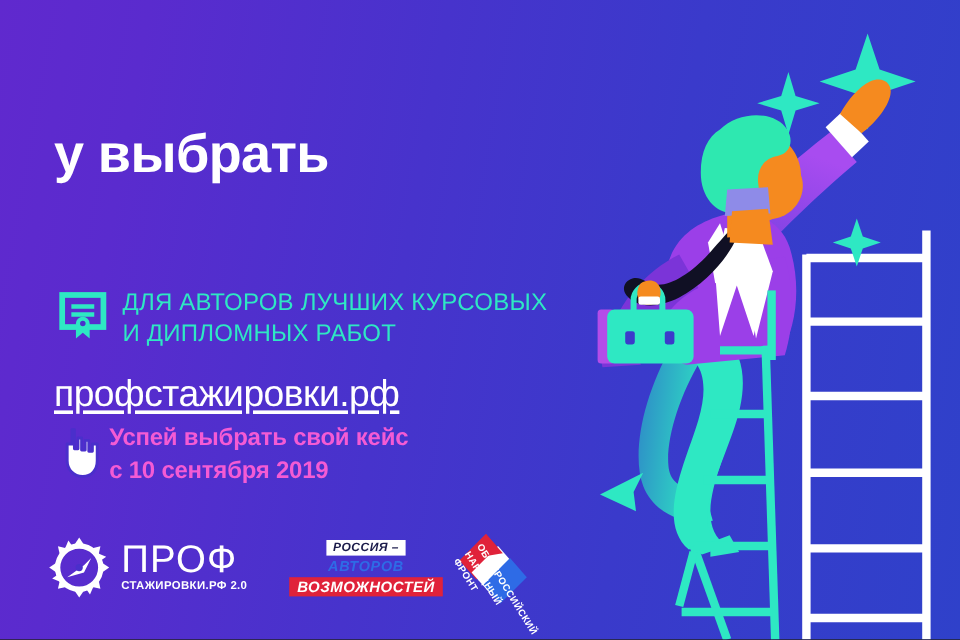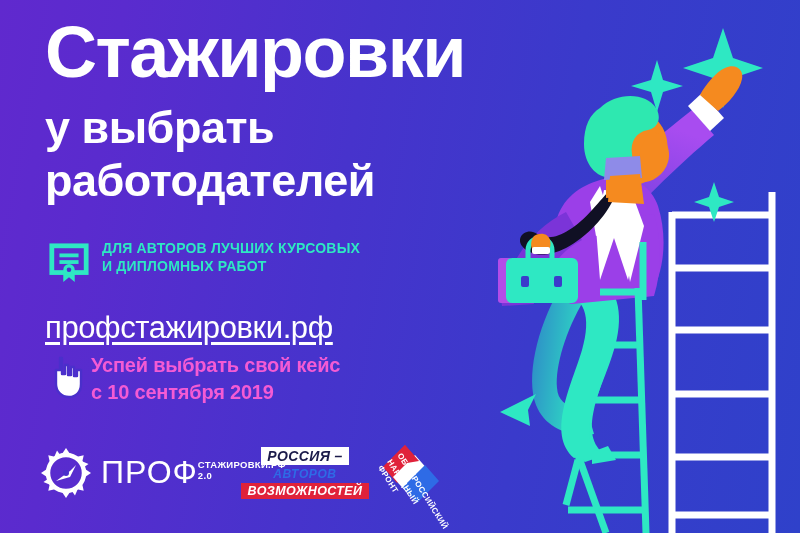--- a/index.html
+++ b/index.html
@@ -32,47 +32,47 @@
   }
   .sub2{
     position:absolute;left:45px;top:158px;
     color:#ffffff;font-size:45px;line-height:1.02;font-weight:bold;
     letter-spacing:-0.5px;white-space:nowrap;
   }
 
   
   .cert-row{position:absolute;left:48px;top:240px;display:flex;align-items:flex-start;gap:12px;}
   .cert-icon{width:42px;height:42px;flex:0 0 42px;margin-top:2px;}
-  .cert-text{color:#2EE8C3;font-size:14px;font-weight:bold;line-height:1.28;letter-spacing:0.2px;}
+  .cert-text{color:#2EE8C3;font-size:20px;font-weight:normal;line-height:1.28;letter-spacing:0.2px;}
   .cert-text div{white-space:nowrap;}
 
   
   .url{
     position:absolute;left:45px;top:310px;
     color:#ffffff;font-size:31px;font-weight:normal;letter-spacing:-0.4px;
     text-decoration:underline;text-underline-offset:4px;text-decoration-thickness:3px;
     white-space:nowrap;
   }
 
   
   .cta-row{position:absolute;left:47px;top:350px;display:flex;align-items:flex-start;}
   .cursor-icon{width:44px;height:48px;flex:0 0 44px;margin-top:2px;}
   .cta-text{color:#F45BD4;font-size:20px;font-weight:bold;line-height:1.35;letter-spacing:-0.2px;padding-top:2px;}
   .cta-text div{white-space:nowrap;}
 
   
   .logos{position:absolute;left:40px;top:437px;display:flex;align-items:center;gap:0;}
   .logo-prof{display:flex;align-items:center;gap:9px;width:200px;}
   .prof-gear{width:52px;height:52px;flex:0 0 52px;}
-  .prof-words{display:flex;flex-direction:row;}
+  .prof-words{display:flex;flex-direction:column;}
   .prof-main{color:#fff;font-size:32px;line-height:0.92;letter-spacing:1px;font-weight:400;}
   .prof-sub{color:#fff;font-size:9.5px;font-weight:bold;letter-spacing:0.3px;margin-top:1px;}
 
   .logo-rsv{width:120px;display:flex;flex-direction:column;align-items:center;gap:2px;margin-left:5px;}
-  .rsv-l1{background:#ffffff;color:#1b1b4a;font-size:14px;font-weight:bold;font-style:italic;
+  .rsv-l1{background:#ffffff;color:#1b1b4a;font-size:10px;font-weight:bold;font-style:italic;
           padding:1px 6px;letter-spacing:0.4px;white-space:nowrap;}
   .rsv-l2{color:#2E6BE6;font-size:12px;font-weight:bold;font-style:italic;letter-spacing:0.6px;white-space:nowrap;}
   .rsv-l3{background:#E0223A;color:#ffffff;font-size:12.5px;font-weight:bold;font-style:italic;
           padding:1px 7px;letter-spacing:0.4px;white-space:nowrap;}
 
   .logo-onf{position:relative;width:115px;height:72px;margin-left:14px;}
   .logo-onf svg{position:absolute;left:0;top:0;}
   .onf-words{
     position:absolute;left:25px;top:14px;
     transform:rotate(58deg);transform-origin:0 0;
@@ -187,23 +187,21 @@
       </g>
 
       <g stroke="#2EE8C3" stroke-width="7" fill="none">
         <line x1="566" y1="505" x2="578" y2="460"></line>
       </g>
     </svg>
   </div>
 
   <div class="content">
 
-    <div class="headline">Стажировки</div>
     <div class="sub1">у выбрать</div>
-    <div class="sub2">работодателей</div>
 
     <div class="cert-row">
       <span class="cert-icon">
         <svg viewBox="0 0 44 44" width="42" height="42">
           <rect x="4" y="4" width="36" height="28" fill="none" stroke="#2EE8C3" stroke-width="5"></rect>
           <line x1="12" y1="14" x2="32" y2="14" stroke="#2EE8C3" stroke-width="4"></line>
           <line x1="12" y1="21" x2="32" y2="21" stroke="#2EE8C3" stroke-width="4"></line>
           <path d="M16 30 L16 42 L22 37 L28 42 L28 30 Z" fill="#2EE8C3"></path>
           <circle cx="22" cy="29" r="6" fill="#2EE8C3"></circle>
           <circle cx="22" cy="29" r="2.4" fill="#4A2FCB"></circle>

